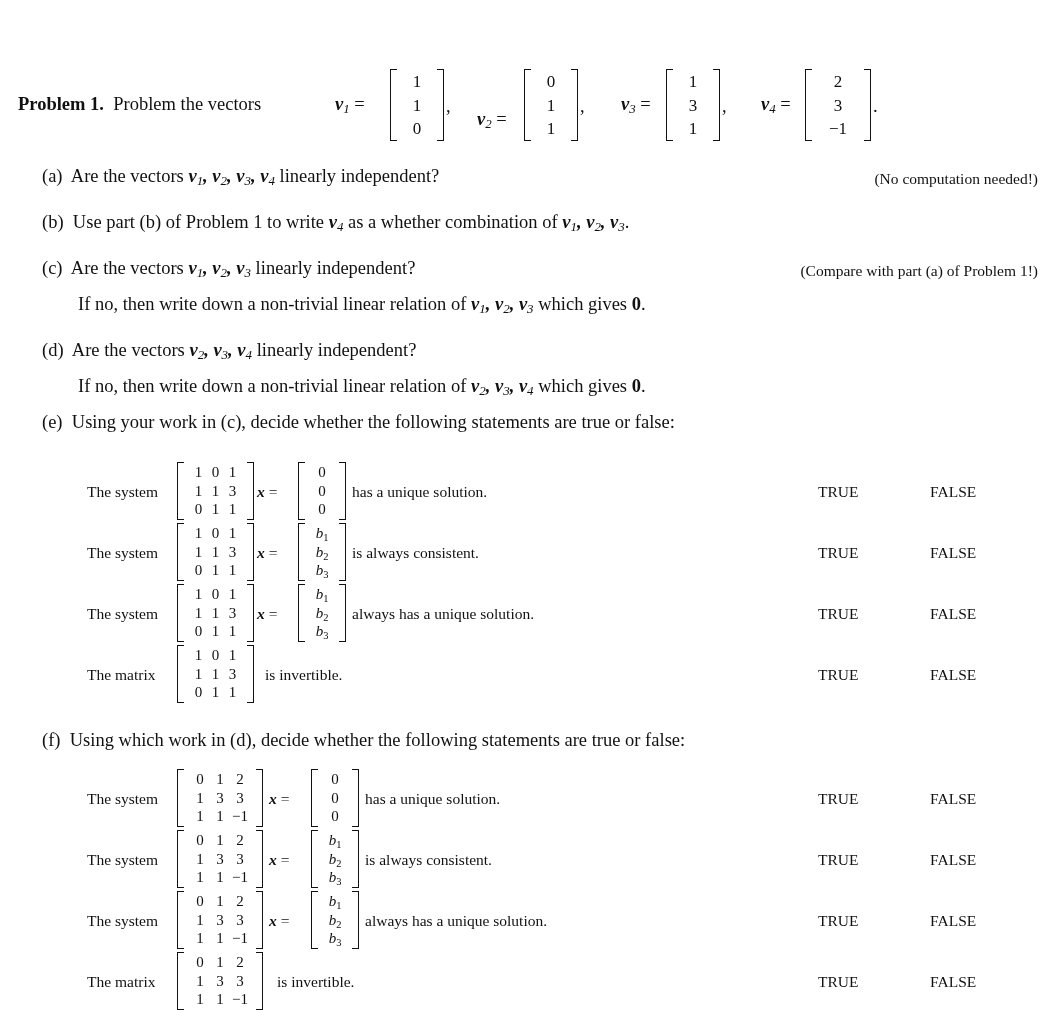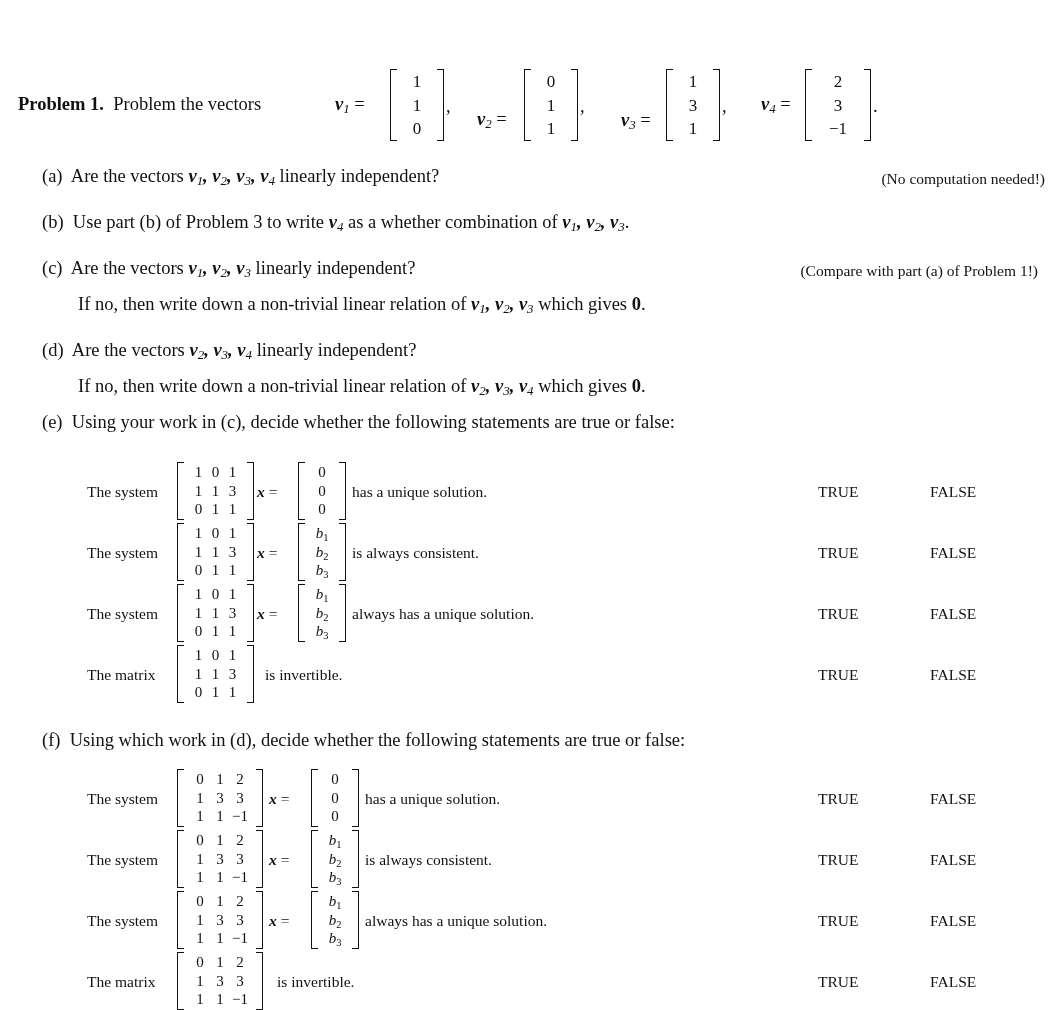--- a/index.html
+++ b/index.html
@@ -51,21 +51,21 @@
     <div class="mat vbig" style="left: 524px; top: 69px; height: 72px;">
       <div class="bracket l"></div>
       <div class="mgrid" style="grid-template-columns: repeat(1, 28px);">
         <span>0</span>
         <span>1</span>
         <span>1</span>
       </div>
       <div class="bracket r"></div>
     </div>
     <div class="abs txt" style="left: 580px; top: 96px;">,</div>
-    <div class="abs txt" style="left: 621px; top: 94px; margin-top: 16px;"><span class="vec">v<sub>3</sub></span> =</div>
+    <div class="abs txt" style="left: 621px; top: 94px;"><span class="vec">v<sub>3</sub></span> =</div>
     <div class="mat vbig" style="left: 666px; top: 69px; height: 72px;">
       <div class="bracket l"></div>
       <div class="mgrid" style="grid-template-columns: repeat(1, 28px);">
         <span>1</span>
         <span>3</span>
         <span>1</span>
       </div>
       <div class="bracket r"></div>
     </div>
     <div class="abs txt" style="left: 722px; top: 96px;">,</div>
@@ -81,25 +81,25 @@
     </div>
     <div class="abs txt" style="left: 873px; top: 96px;">.</div>
   </div>
 
 <div class="abs txt" style="left:42px; top:166px;">
   <span>(a)</span>&nbsp;
   <span>Are the vectors</span>
   <span class="vec">v<sub>1</sub>, v<sub>2</sub>, v<sub>3</sub>, v<sub>4</sub></span>
   <span>linearly independent?</span>
 </div>
-<div class="abs small" style="right:7px; top:170px;">(No computation needed!)</div>
+<div class="abs small" style="right:14px; top:170px;">(No computation needed!)</div>
 
 <div class="abs txt" style="left:42px; top:212px;">
   <span>(b)</span>&nbsp;
-  <span>Use part (b) of Problem 3 to write</span>
+  <span>Use part (b) of Problem 1 to write</span>
   <span class="vec">v<sub>4</sub></span>
   <span>as a whether combination of</span>
   <span class="vec">v<sub>1</sub>, v<sub>2</sub>, v<sub>3</sub></span><span>.</span>
 </div>
 
 <div class="abs txt" style="left:42px; top:258px;">
   <span>(c)</span>&nbsp;
   <span>Are the vectors</span>
   <span class="vec">v<sub>1</sub>, v<sub>2</sub>, v<sub>3</sub></span>
   <span>linearly independent?</span>

